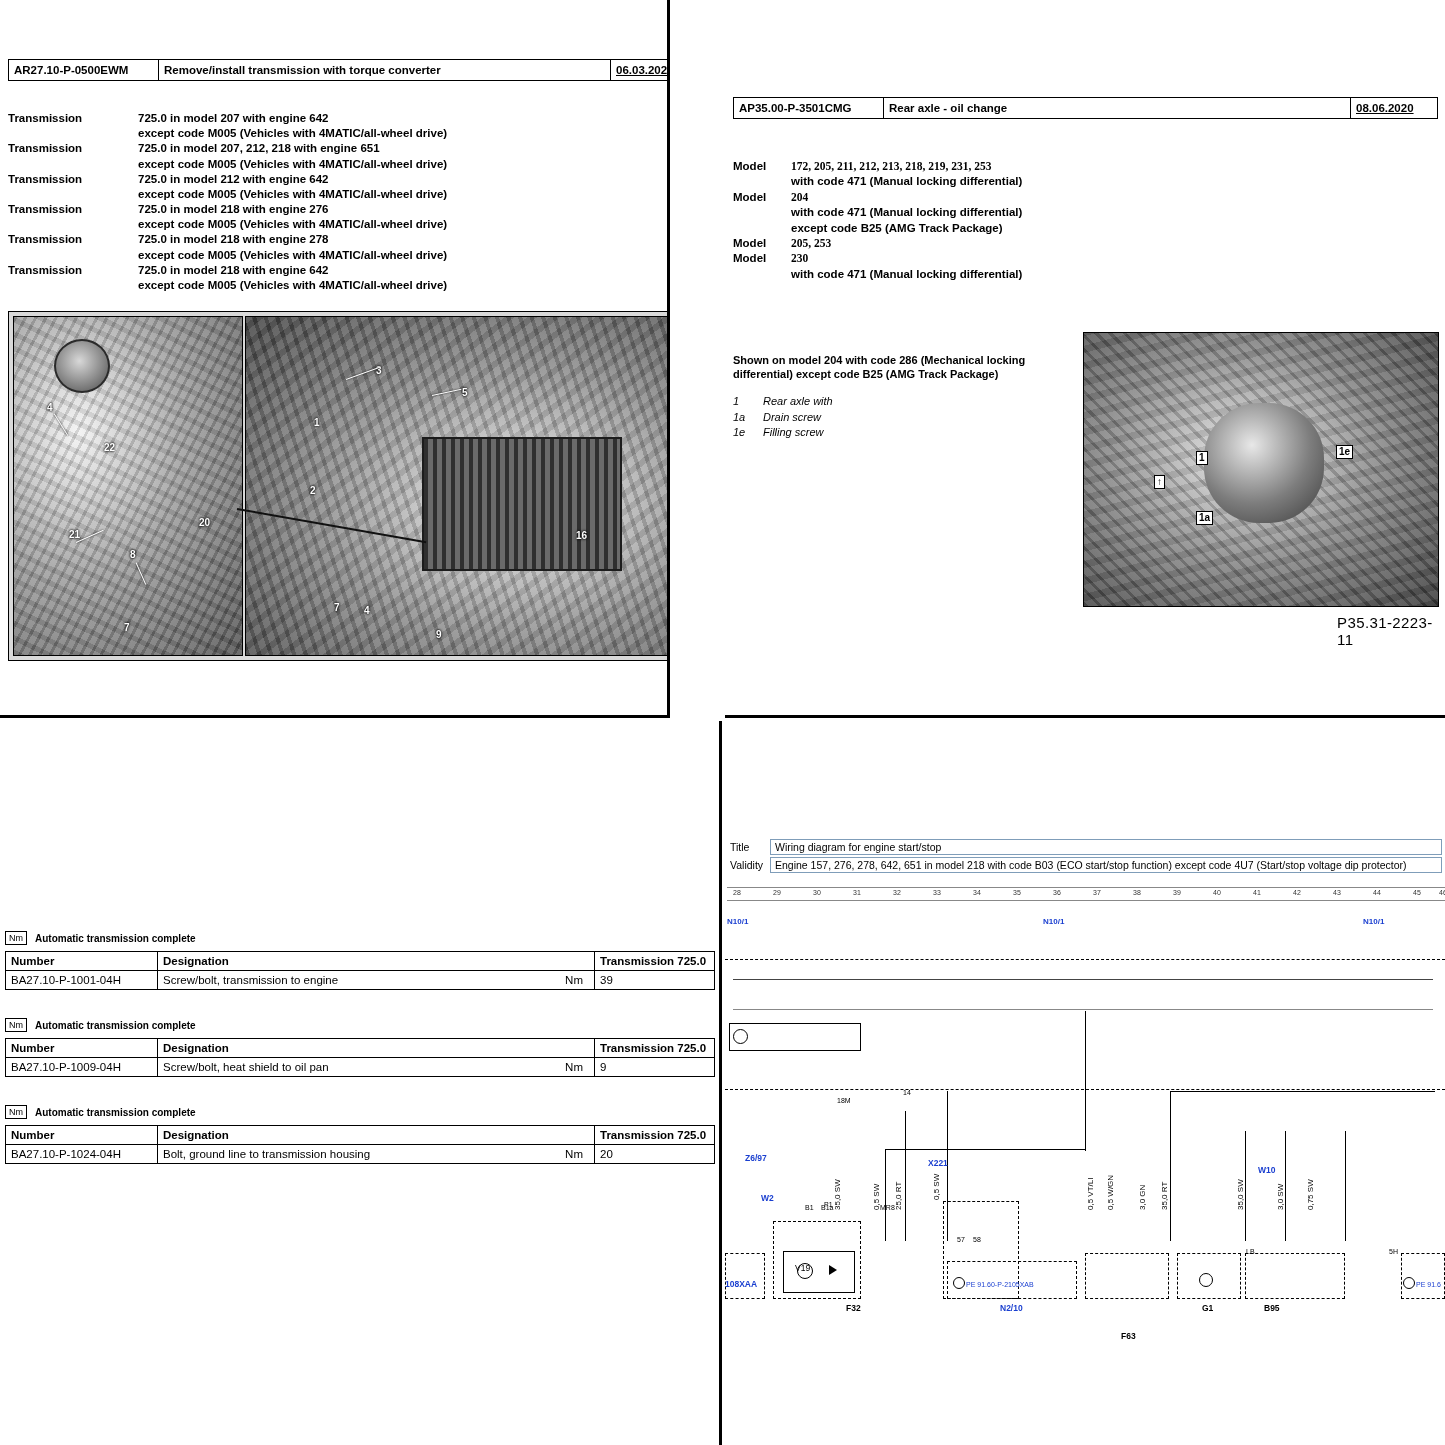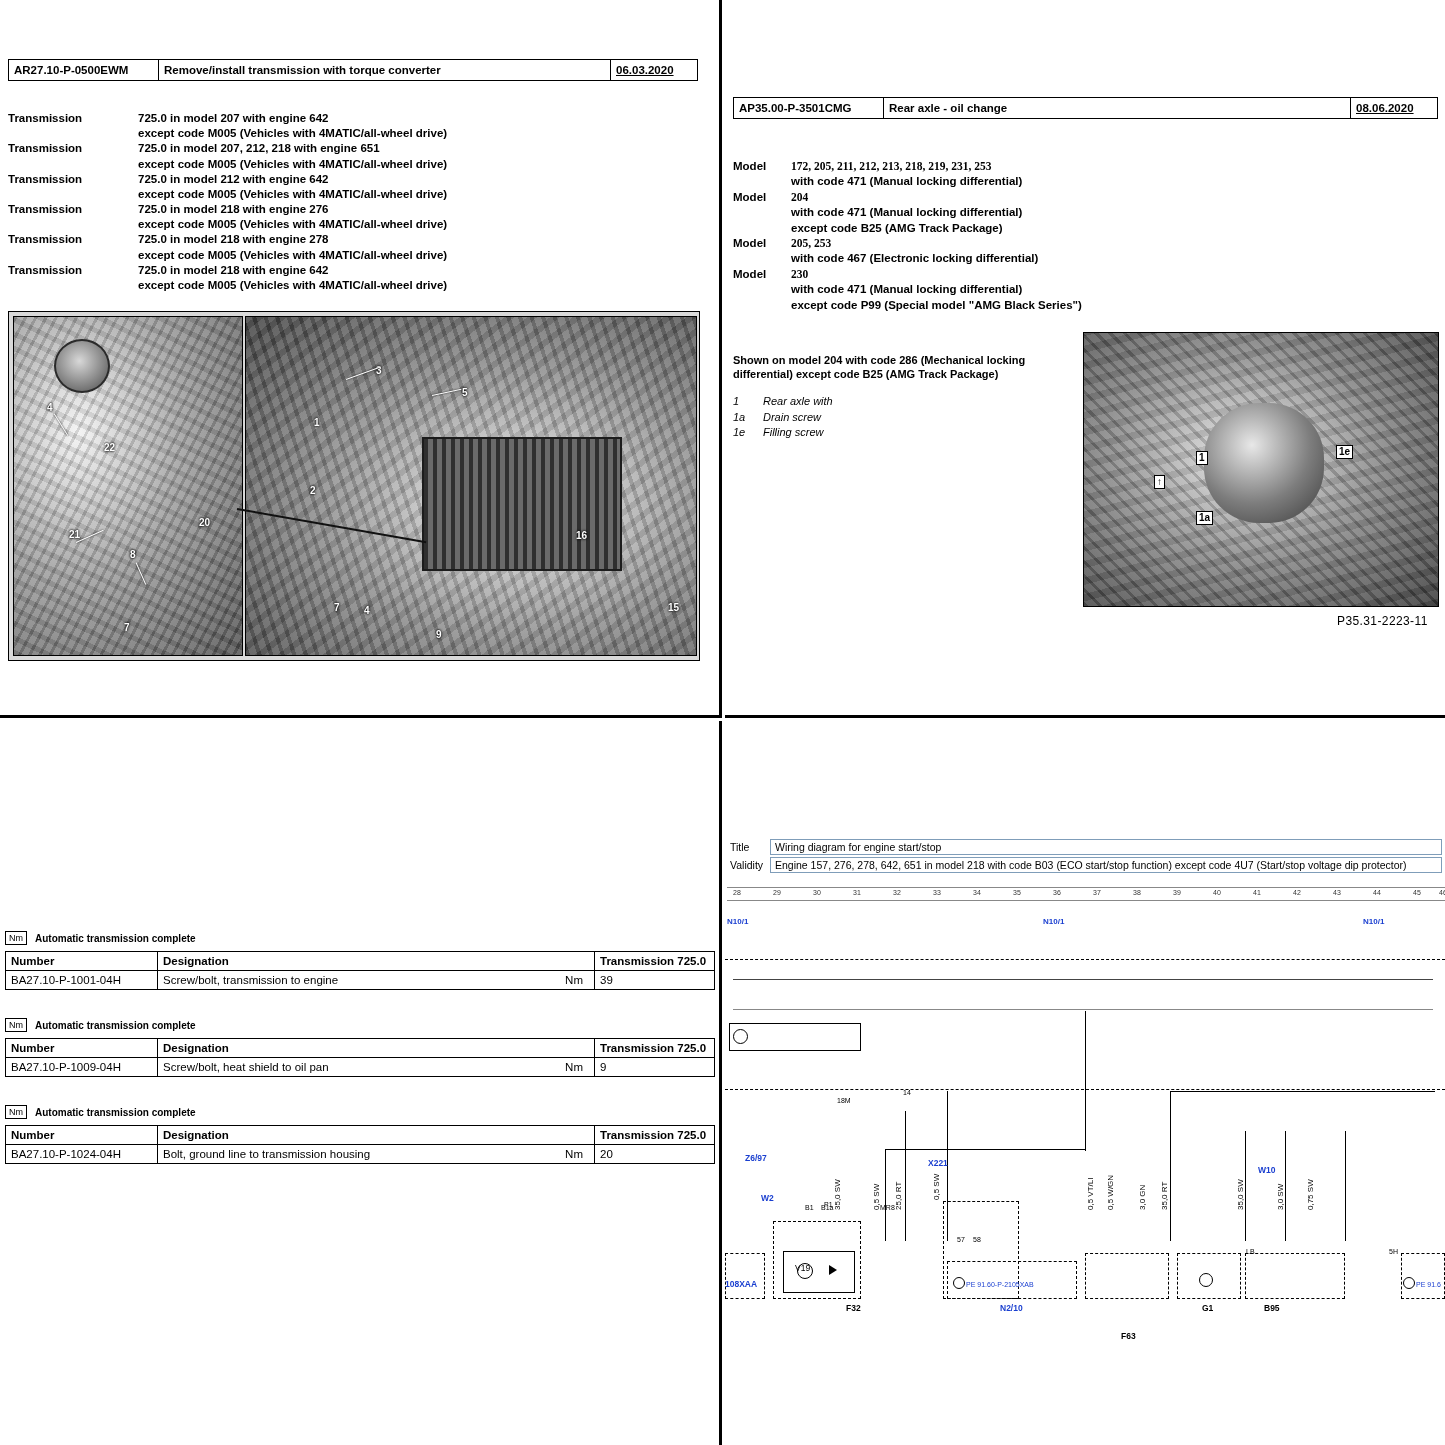--- a/index.html
+++ b/index.html
@@ -22,21 +22,21 @@
     top: 0;
     left: 0;
   }
   
   .quad {
     position: absolute;
     box-sizing: border-box;
     overflow: hidden;
     background: #fff;
   }
-  #quad-tl { left: 0;    top: 0;    width: 722px; height: 718px; border-right: 3px solid #000; border-bottom: 3px solid #000; }
+  #quad-tl { left: 0;    top: 0;    width: 670px; height: 718px; border-right: 3px solid #000; border-bottom: 3px solid #000; }
   #quad-tr { left: 725px; top: 0;   width: 720px; height: 718px; border-bottom: 3px solid #000; }
   #quad-bl { left: 0;    top: 721px; width: 722px; height: 724px; border-right: 3px solid #000; }
   #quad-br { left: 725px; top: 721px; width: 720px; height: 724px; }
 
   
   .doc-head {
     display: flex;
     border: 1px solid #000;
     font-size: 11.5px;
     font-weight: bold;
@@ -114,21 +114,21 @@
 
   
   .model-list { margin-top: 40px; font-size: 11.5px; }
   .model-row { display: flex; line-height: 1.34; }
   .model-row .lbl { width: 58px; font-weight: bold; }
   .model-row .val { font-weight: bold; font-family: Liberation Serif, serif; }
   .model-sub { padding-left: 58px; font-weight: bold; line-height: 1.34; }
   .shown-on { font-size: 11px; font-weight: bold; line-height: 1.3; }
   .legend-row { display: flex; font-size: 11px; font-style: italic; line-height: 1.45; }
   .legend-row .k { width: 30px; }
-  .pnum { font-size: 12px; letter-spacing: .4px; }
+  .pnum { font-size: 15px; letter-spacing: .4px; }
 
   
   .torque-group { margin-bottom: 28px; }
   .torque-title-row { display: flex; align-items: center; gap: 8px; margin-bottom: 6px; }
   .nm-badge {
     border: 1px solid #000;
     font-size: 9px;
     padding: 1px 3px;
     line-height: 10px;
     font-weight: normal;
@@ -322,28 +322,26 @@
           <div class="lbl">Model</div>
           <div class="val">204</div>
         </div>
         <div class="model-sub">with code 471 (Manual locking differential)</div>
         <div class="model-sub">except code B25 (AMG Track Package)</div>
 
         <div class="model-row">
           <div class="lbl">Model</div>
           <div class="val">205, 253</div>
         </div>
-        <div class="model-sub">with code 467 (Electronic locking differential)</div>
 
         <div class="model-row">
           <div class="lbl">Model</div>
           <div class="val">230</div>
         </div>
         <div class="model-sub">with code 471 (Manual locking differential)</div>
-        <div class="model-sub">except code P99 (Special model "AMG Black Series")</div>
       </div>
     </div>
 
     <div style="position:absolute;left:8px;top:353px;width:340px;">
       <div class="shown-on">Shown on model 204 with code 286 (Mechanical locking differential) except code B25 (AMG Track Package)</div>
       <div style="height:12px;"></div>
       <div class="legend-row">
         <div class="k">1</div>
         <div class="t">Rear axle with</div>
       </div>

